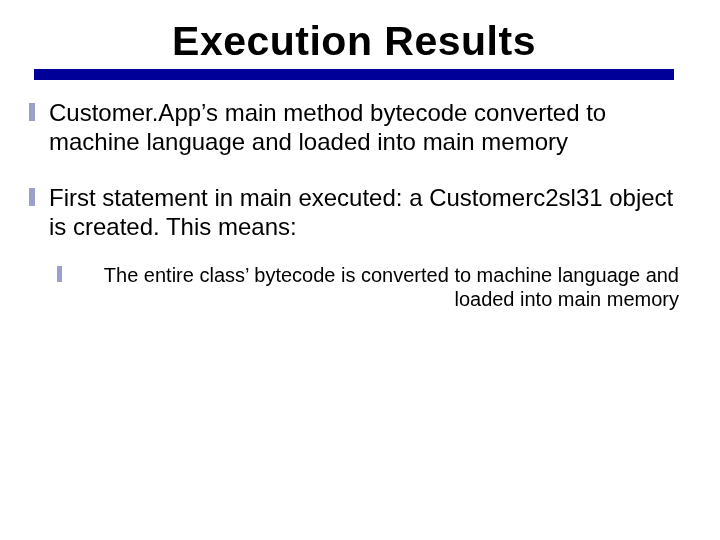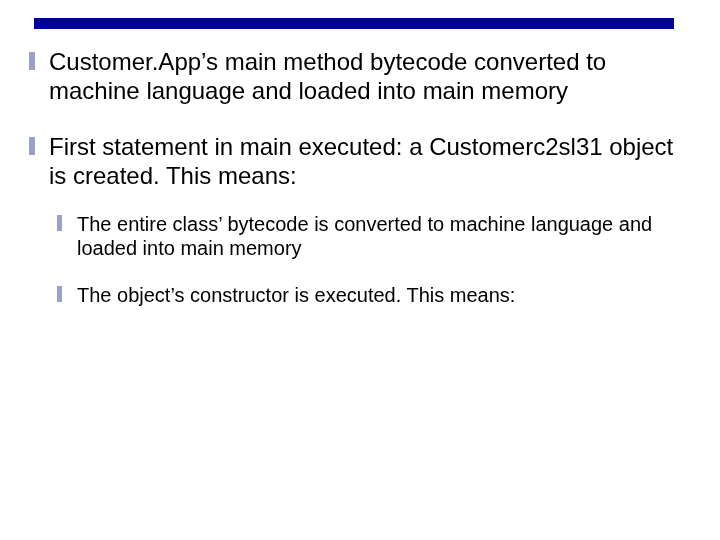--- a/index.html
+++ b/index.html
@@ -49,20 +49,21 @@
     left: 4px;
     top: 5px;
     width: 6px;
     height: 18px;
     background: #9aa0c9;
   }
   ul.sub {
     list-style: none;
     margin: 22px 0 0 6px;
     padding: 0;
+    text-align: right;
   }
   ul.sub > li {
     position: relative;
     padding-left: 22px;
     font-size: 20px;
     line-height: 1.22;
     margin-bottom: 22px;
   }
   ul.sub > li::before {
     content: "";
@@ -71,31 +72,29 @@
     top: 3px;
     width: 5px;
     height: 16px;
     background: #9aa0c9;
   }
 </style>
 </head>
 <body>
 
 <div class="slide">
+  <h1 class="title">Execution Results</h1>
   <div class="rule"></div>
 
   <ul class="top">
     <li>
       <span>Customer.App’s main method bytecode converted to machine language and loaded into main memory</span>
     </li>
     <li>
       <span>First statement in main executed: a Customerc2sl31 object is created.  This means:</span>
       <ul class="sub">
         <li>
           <span>The entire class’ bytecode is converted to machine language and loaded into main memory</span>
         </li>
-        <li>
-          <span>The object’s constructor is executed.  This means:</span>
-        </li>
       </ul>
     </li>
   </ul>
 </div>
 
 </body></html>

